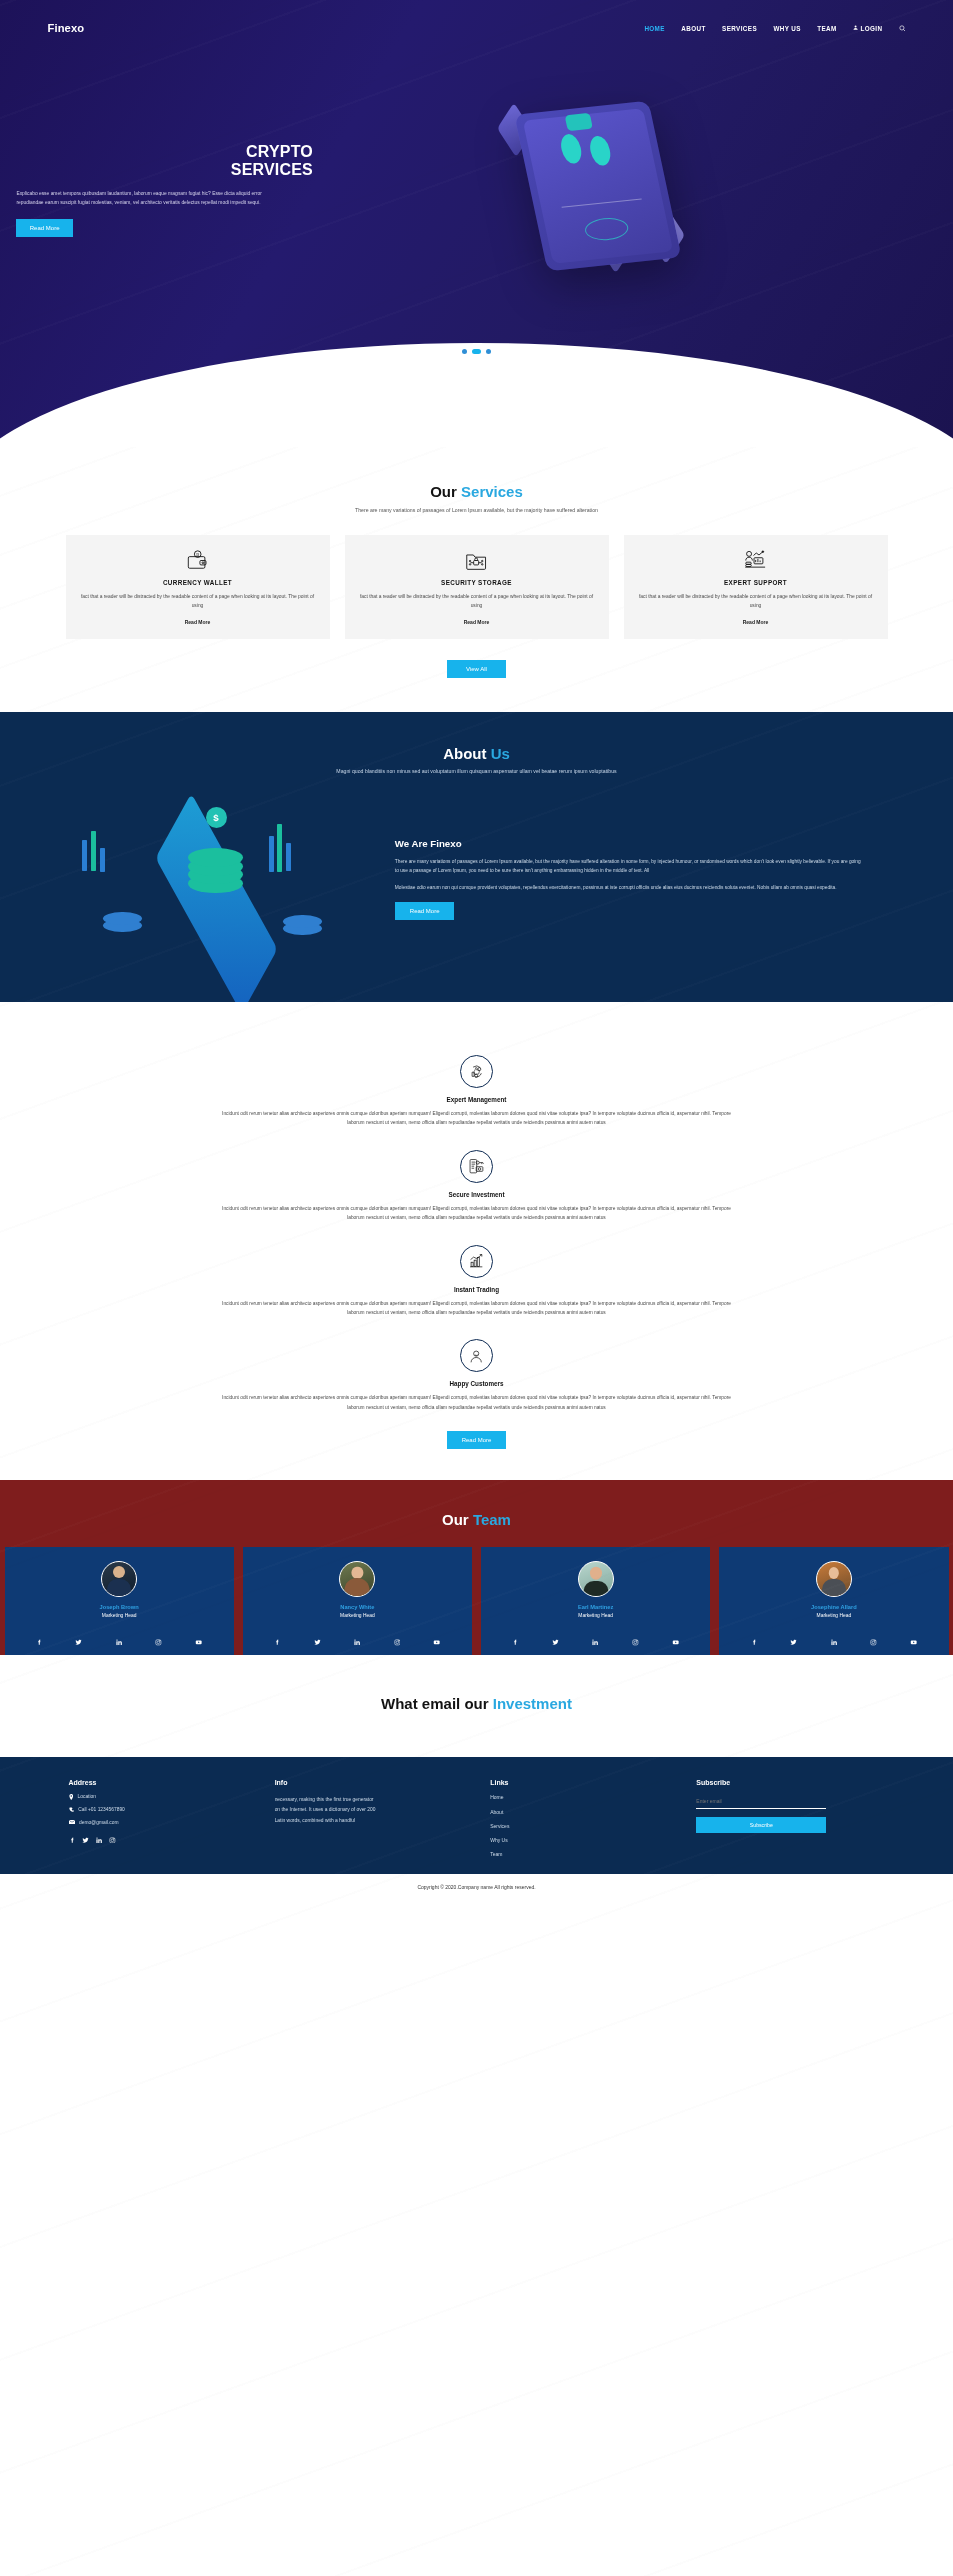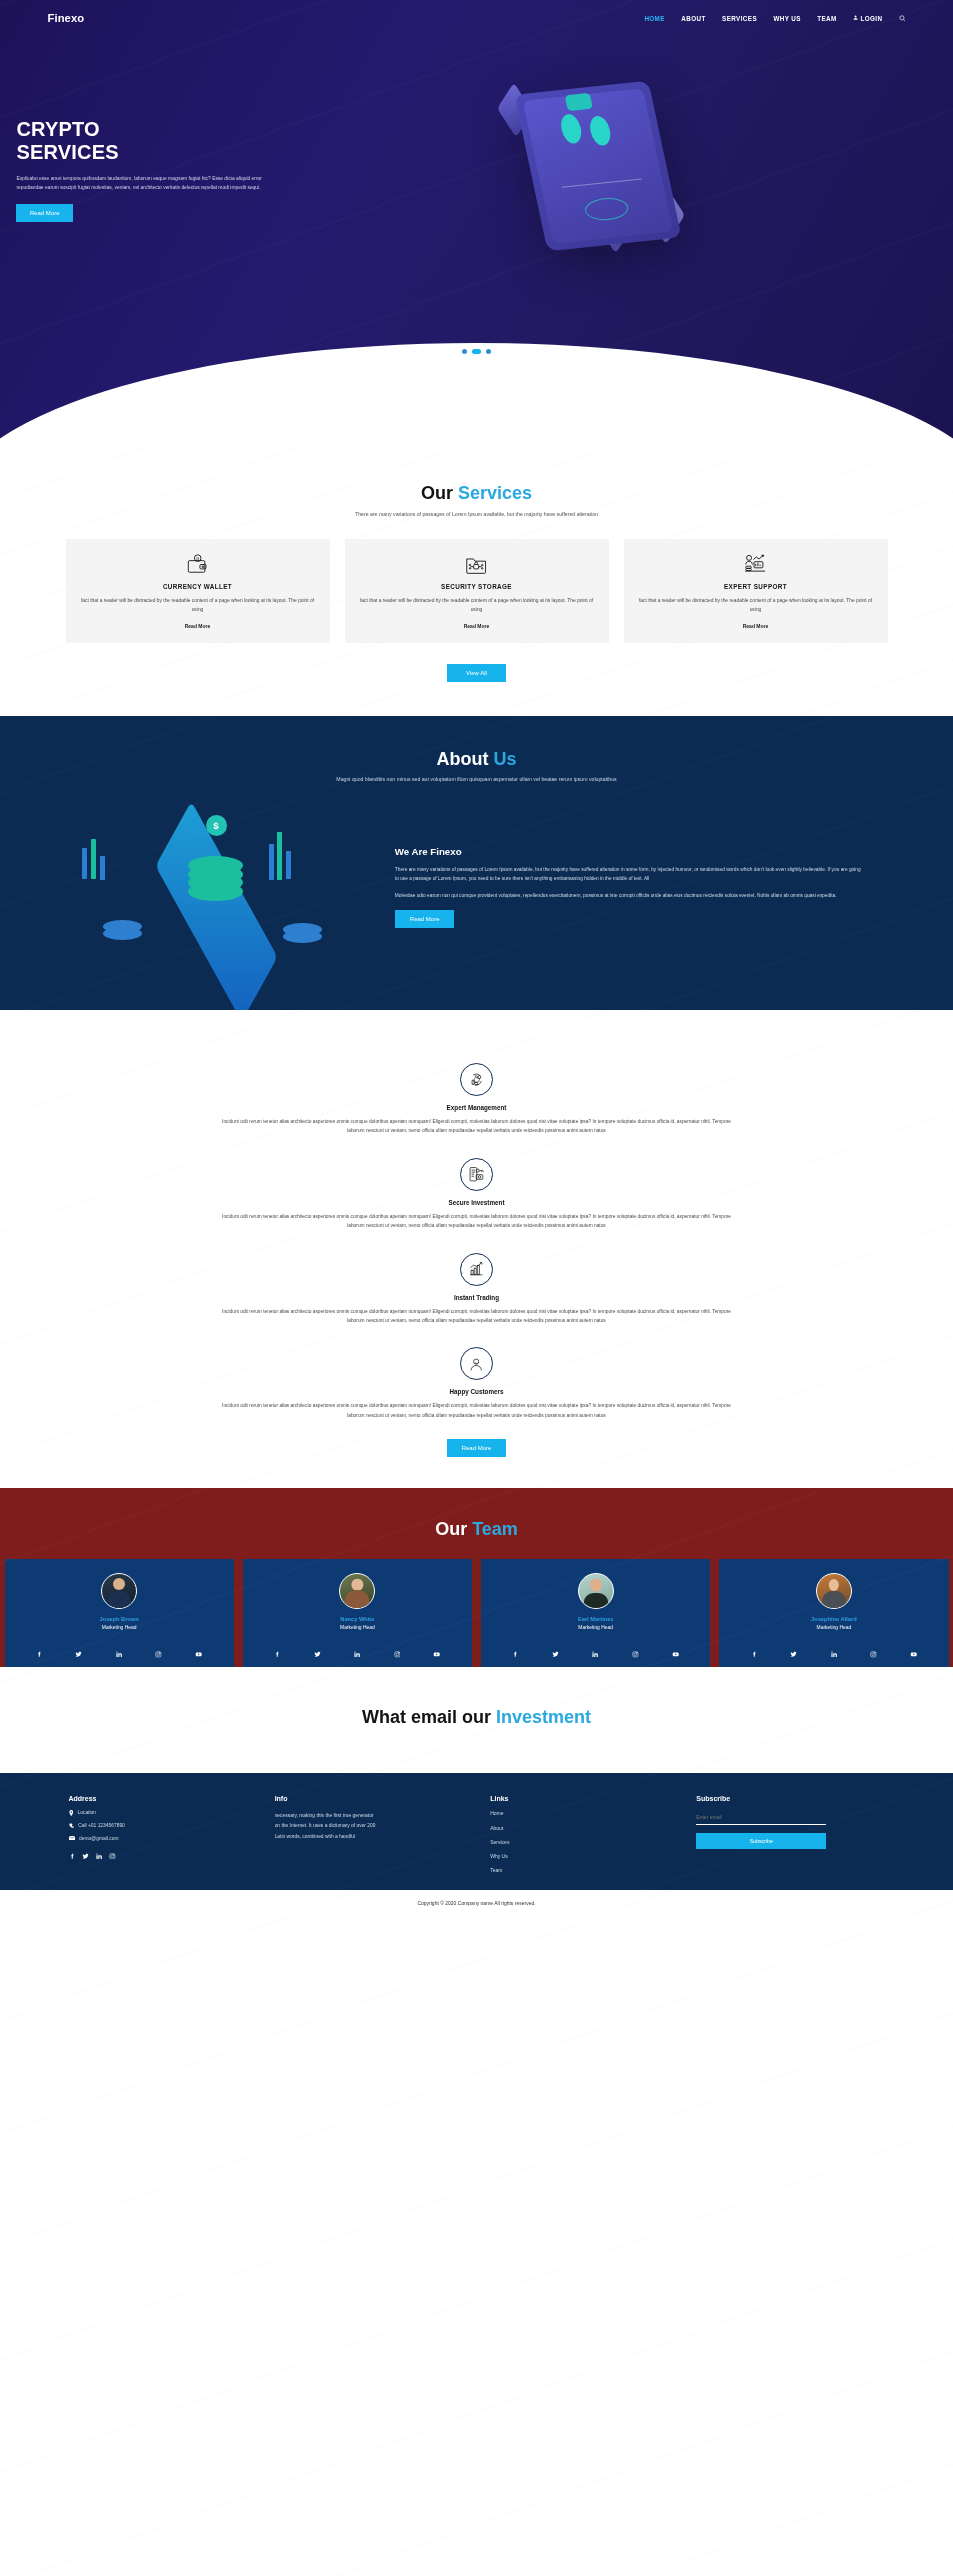--- a/index.html
+++ b/index.html
@@ -31,33 +31,33 @@
   }
   .hero::after {
     content:""; position:absolute; left:-5%; right:-5%; bottom:-60px; height:164px;
     background:#fff; border-radius: 50% 50% 0 0 / 100% 100% 0 0;
     z-index: 4;
   }
   .nav {
     position: relative; z-index: 10;
     height: 36px;
     display: flex; align-items: center; justify-content: space-between;
-    width: 894px; margin: 0 auto; padding: 0 18px;
+    width: 894px; margin: 10px auto; padding: 0 18px;
   }
   .brand { color:#fff; font-size: 11.2px; font-weight: 700; letter-spacing:0.1px; }
   .nav-links { display:flex; align-items:center; gap: 16.4px; }
   .nav-links a {
     color:#ffffff; font-size: 6.3px; letter-spacing:0.4px; text-decoration:none; font-weight:600;
   }
   .nav-links a.active { color:#29b6f6; }
   .nav-ico { display:inline-flex; align-items:center; gap:2.2px; }
   .hero-inner { position: relative; z-index: 6; display:flex; align-items:center; padding-top: 37px; }
   .hero-left { width: 313px; padding-left: 16.4px; }
   .hero-title {
-    color:#fff; font-size: 20px; line-height: 1.12; font-weight: 800; letter-spacing:0.2px;
+    color:#fff; font-size: 16px; line-height: 1.12; font-weight: 800; letter-spacing:0.2px;text-align:right;
   }
   .hero-p {
     color:#d6d4ec; font-size: 4.9px; line-height: 1.85; margin-top: 10.4px; width: 261px;
   }
   .btn {
     display:inline-block; background:#17b3ec; color:#fff; border:none;
     font-size: 6px; padding: 6px 13.4px; cursor:pointer; text-decoration:none;
     font-family:"Liberation Sans", sans-serif;
   }
   .btn-hero { margin-top: 12px; }
@@ -70,21 +70,21 @@
   
   .phone { width: 134px; height: 160px; background: linear-gradient(150deg,#4b49b8,#3b3694); border-radius: 10.4px;
            transform: rotate(-12deg) skewY(6deg); position:relative; box-shadow: 0 15px 45px rgba(0,0,0,.35); }
   .phone .scr { position:absolute; inset: 7.4px; background: linear-gradient(160deg,#5a55cc,#413c9e); border-radius:7.4px; }
   .coin { position:absolute; border-radius:50%; background:#29d4c8; }
   .cube { position:absolute; background: linear-gradient(135deg,#6f6ad8,#4a45ae); border-radius:4.5px;
           transform: rotate(45deg) skew(12deg,12deg); }
 
   
   .sec-services { background:#fff; padding: 36px 0 34px; position:relative; }
-  .h2 { text-align:center; font-size: 18px; font-weight: 800; color:#131313; }
+  .h2 { text-align:center; font-size: 15px; font-weight: 800; color:#131313; }
   .h2 .ac { color:#2aa8e0; }
   .sub { text-align:center; font-size: 5.2px; color:#555; margin-top: 6.7px; }
   .cards { display:flex; gap: 15px; margin-top: 22.3px; padding: 0 6px;}
   .card {
     flex:1; background:#f4f4f4; text-align:center; padding: 12.7px 12px 12px;
   }
   .card-ico { height: 25px; display:flex; align-items:center; justify-content:center; }
   .card h3 { font-size: 6.3px; letter-spacing:0.4px; margin-top: 6.7px; color:#111; font-weight:800; }
   .card p { font-size: 4.9px; line-height: 1.85; color:#4a4a4a; margin-top: 6px; }
   .card a.rm { display:inline-block; margin-top: 8.2px; font-size:5px; color:#1a1a1a; text-decoration:none; font-weight:700;}

